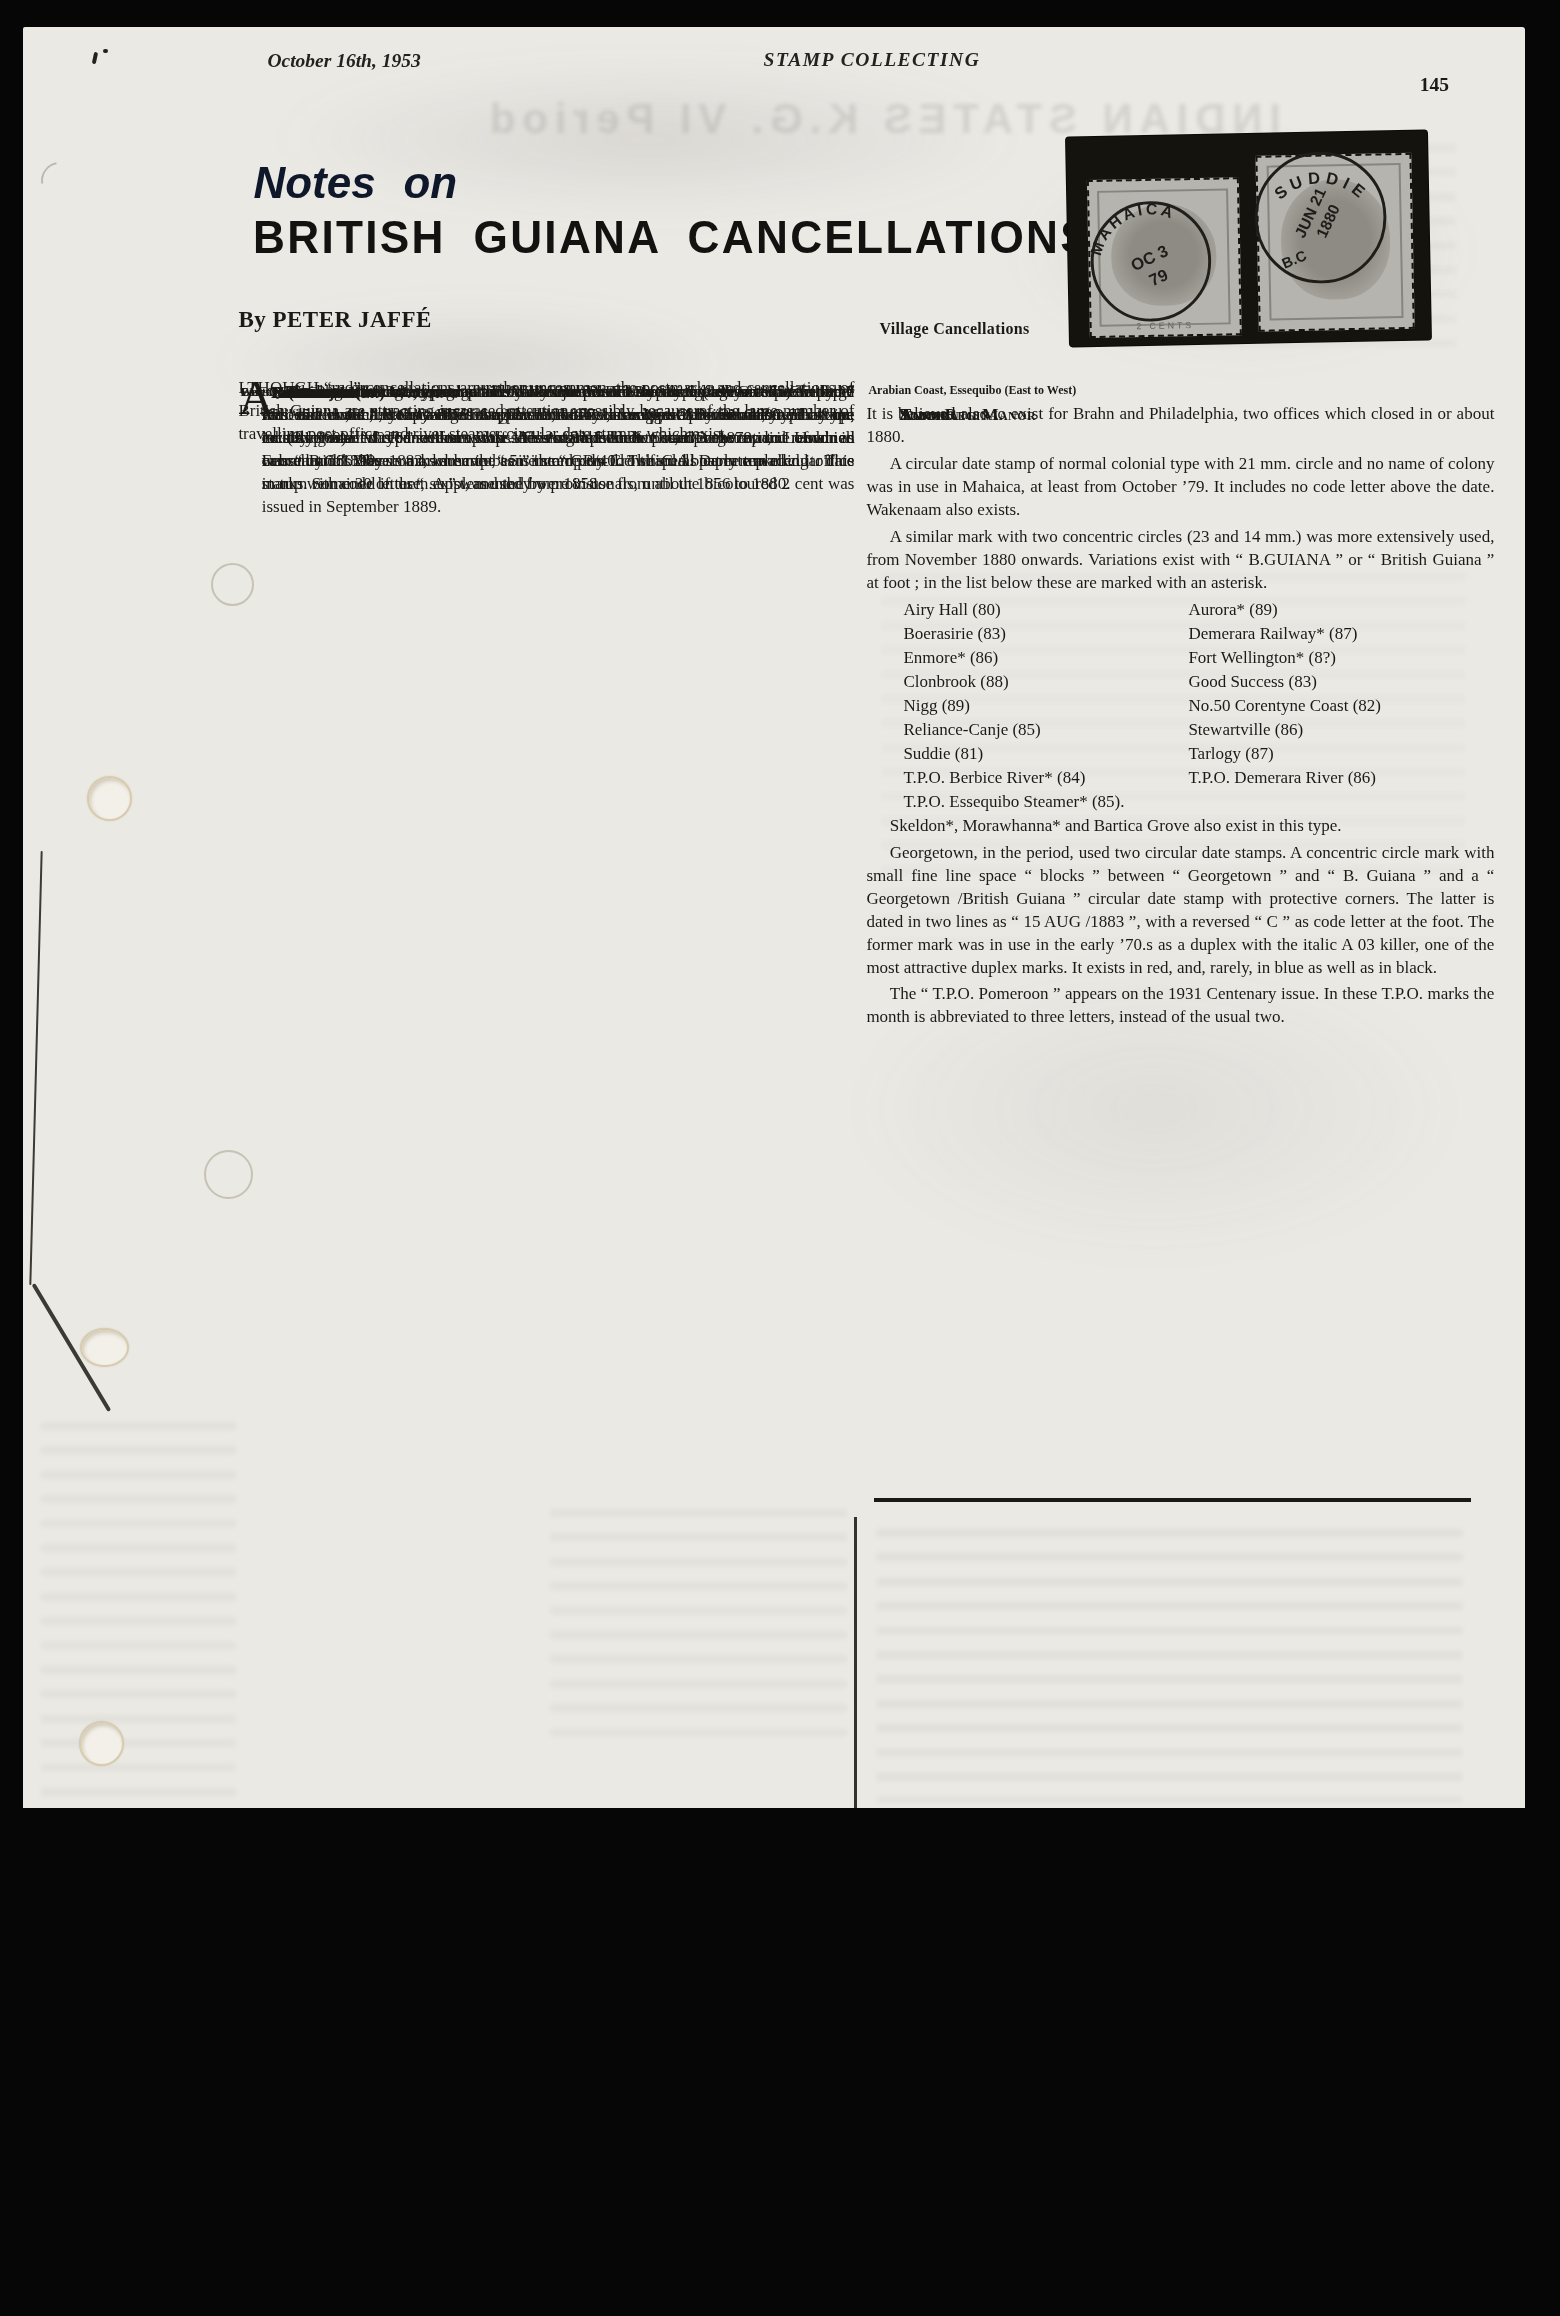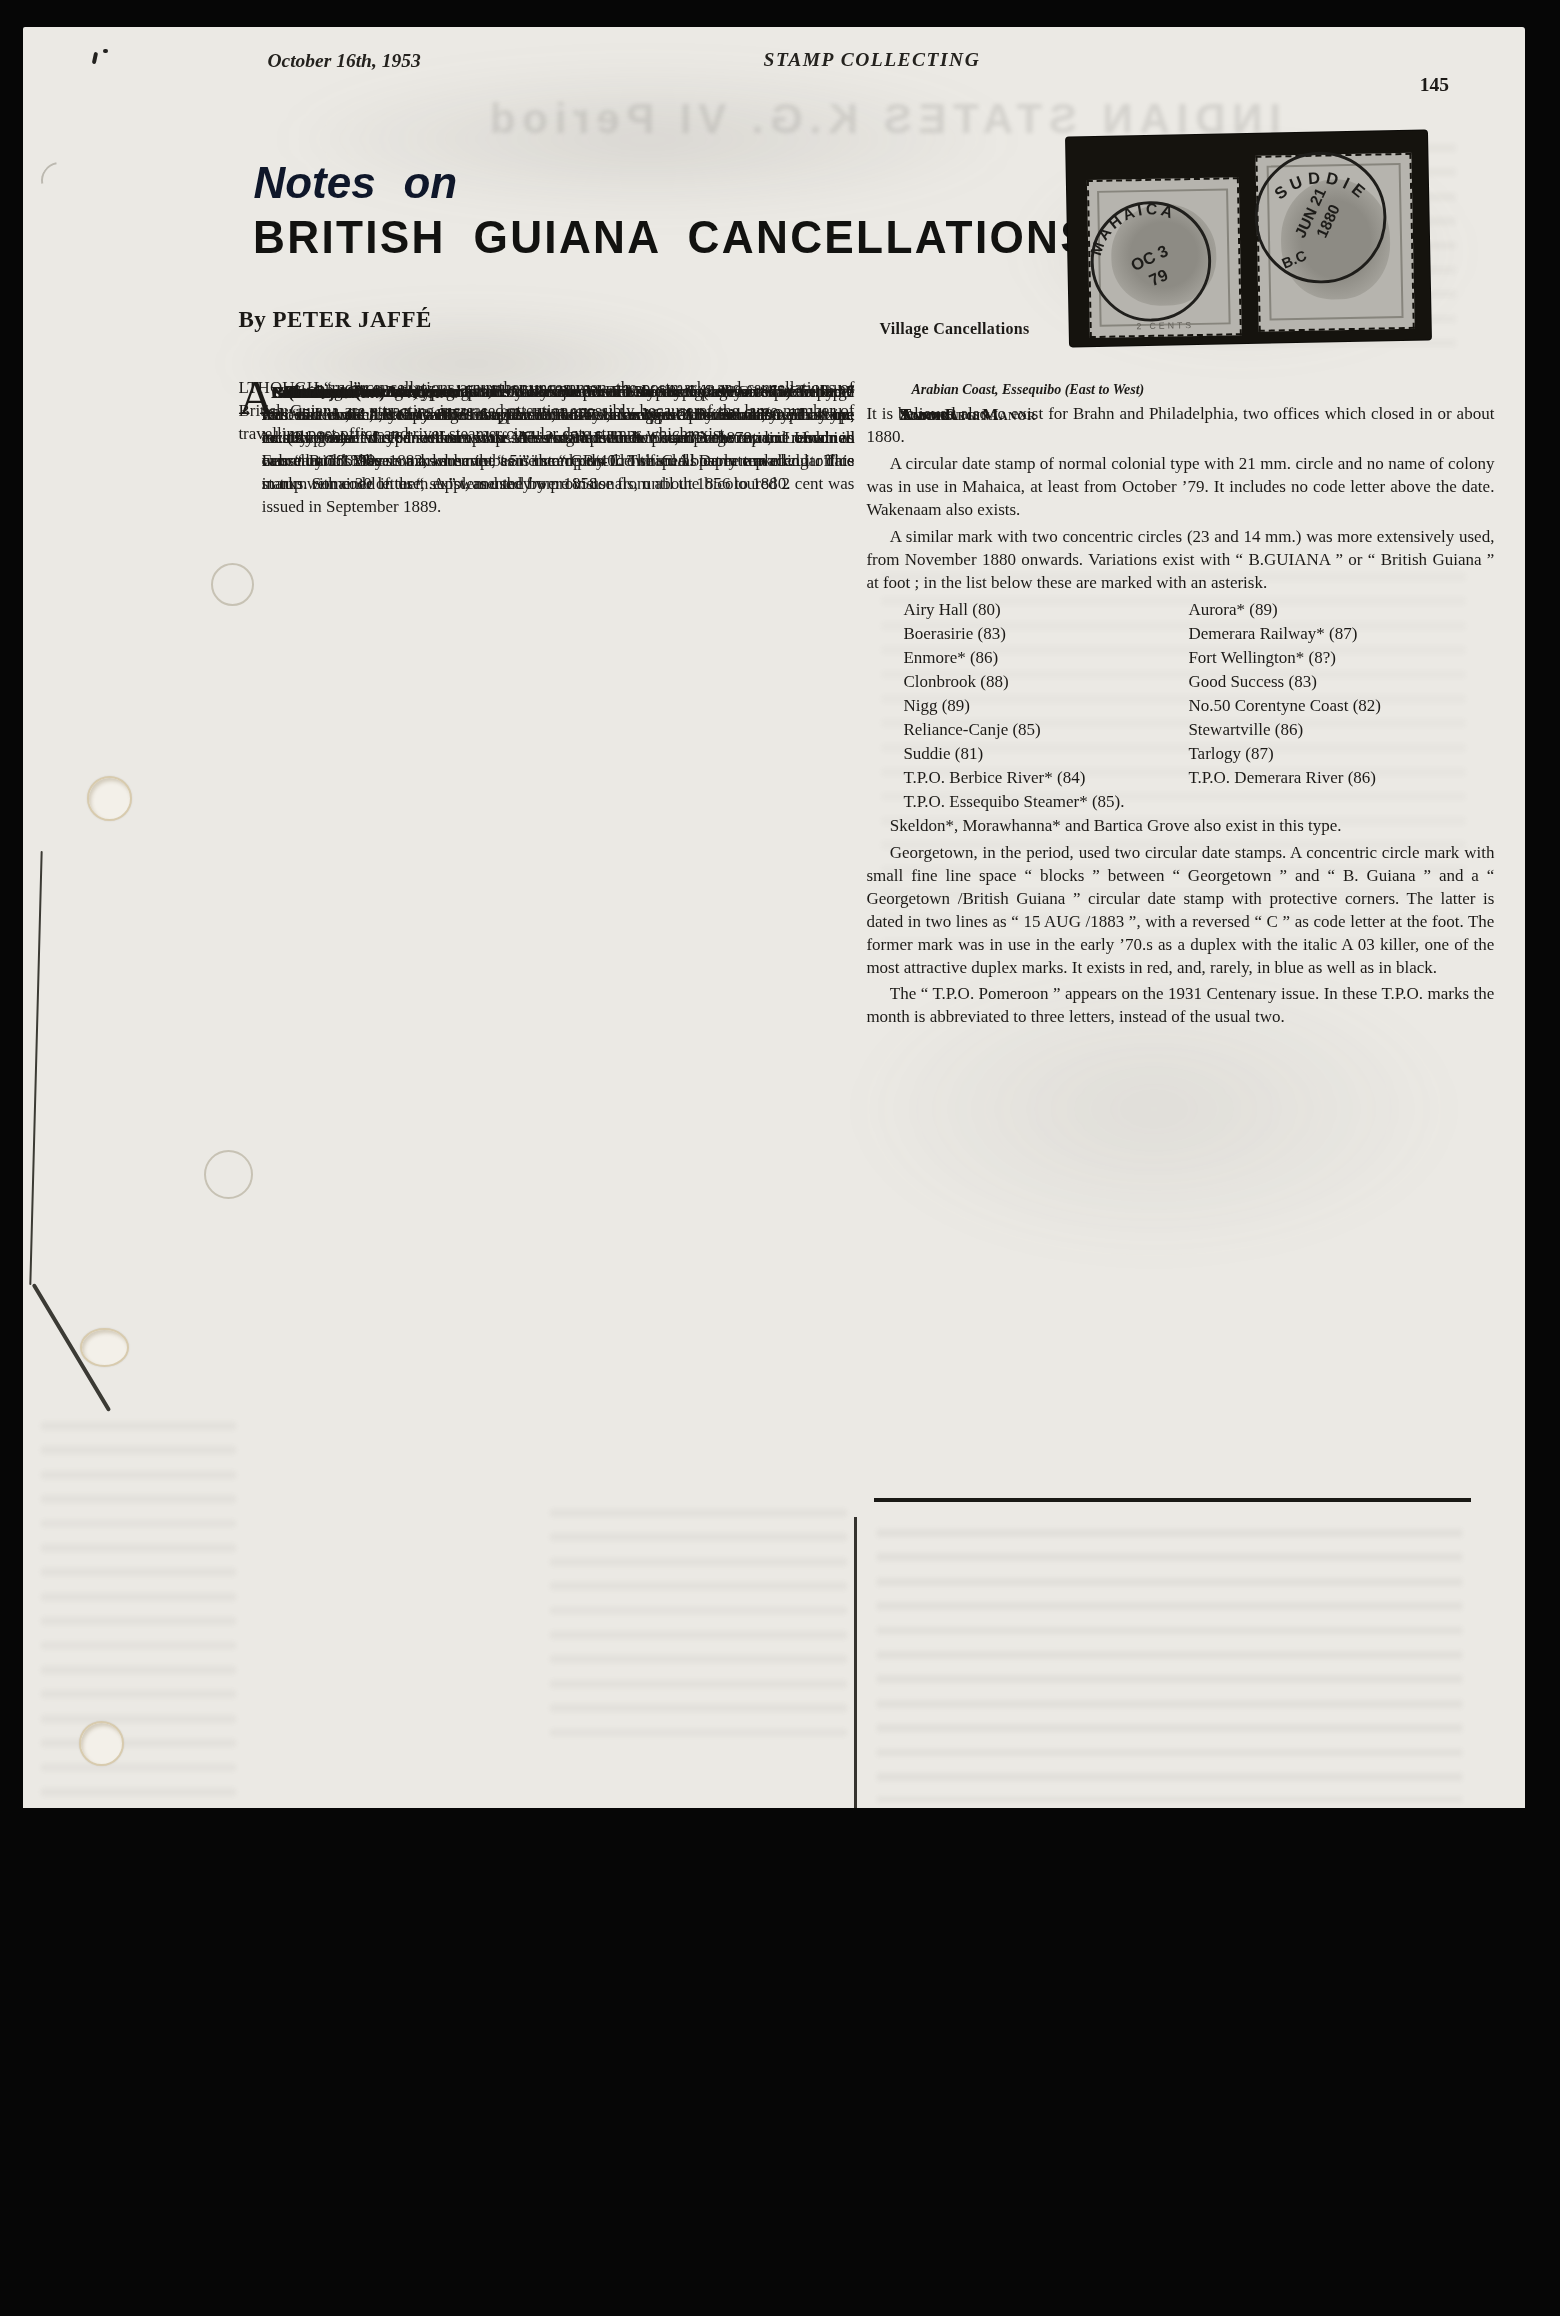--- a/index.html
+++ b/index.html
@@ -45,21 +45,21 @@
   .postmark-svg{overflow:visible;}
   .postmark-svg text{font-family:"Liberation Sans",sans-serif;font-weight:bold;fill:#1d1c19;}
   
   .col{line-height:23px;font-size:17px;text-align:justify;}
   .col p{position:static;margin:0 0 3.9px 0;text-indent:23.4px;}
   .col p.first{text-indent:0;}
   .dropcap{float:left;font-size:49px;line-height:39px;font-weight:normal;padding:2px 6.8px 0 0;}
   .vlist{position:static;margin:0;padding:0;list-style:none;line-height:24px;}
   .vlist li{position:static;}
   .vlist .sc{font-variant:small-caps;font-weight:bold;letter-spacing:0.4px;padding-left:33px;font-size:17.6px;}
-  .vlist .it{font-style:italic;font-weight:bold;padding-left:2px;font-size:14px;margin-left:43px;}
+  .vlist .it{font-weight:bold;padding-left:2px;font-size:12px;}
   .marks{position:static;line-height:24px;}
   .marks .row{position:static;display:flex;align-items:flex-end;}
   .marks .cl{position:static;flex:0 0 322px;padding-left:37px;box-sizing:border-box;}
   .marks .cr{position:static;flex:1;}
   .rule{background:#1a1915;}
   .vdivider{background:#35332e;}
 </style>
 </head>
 <body>
 

